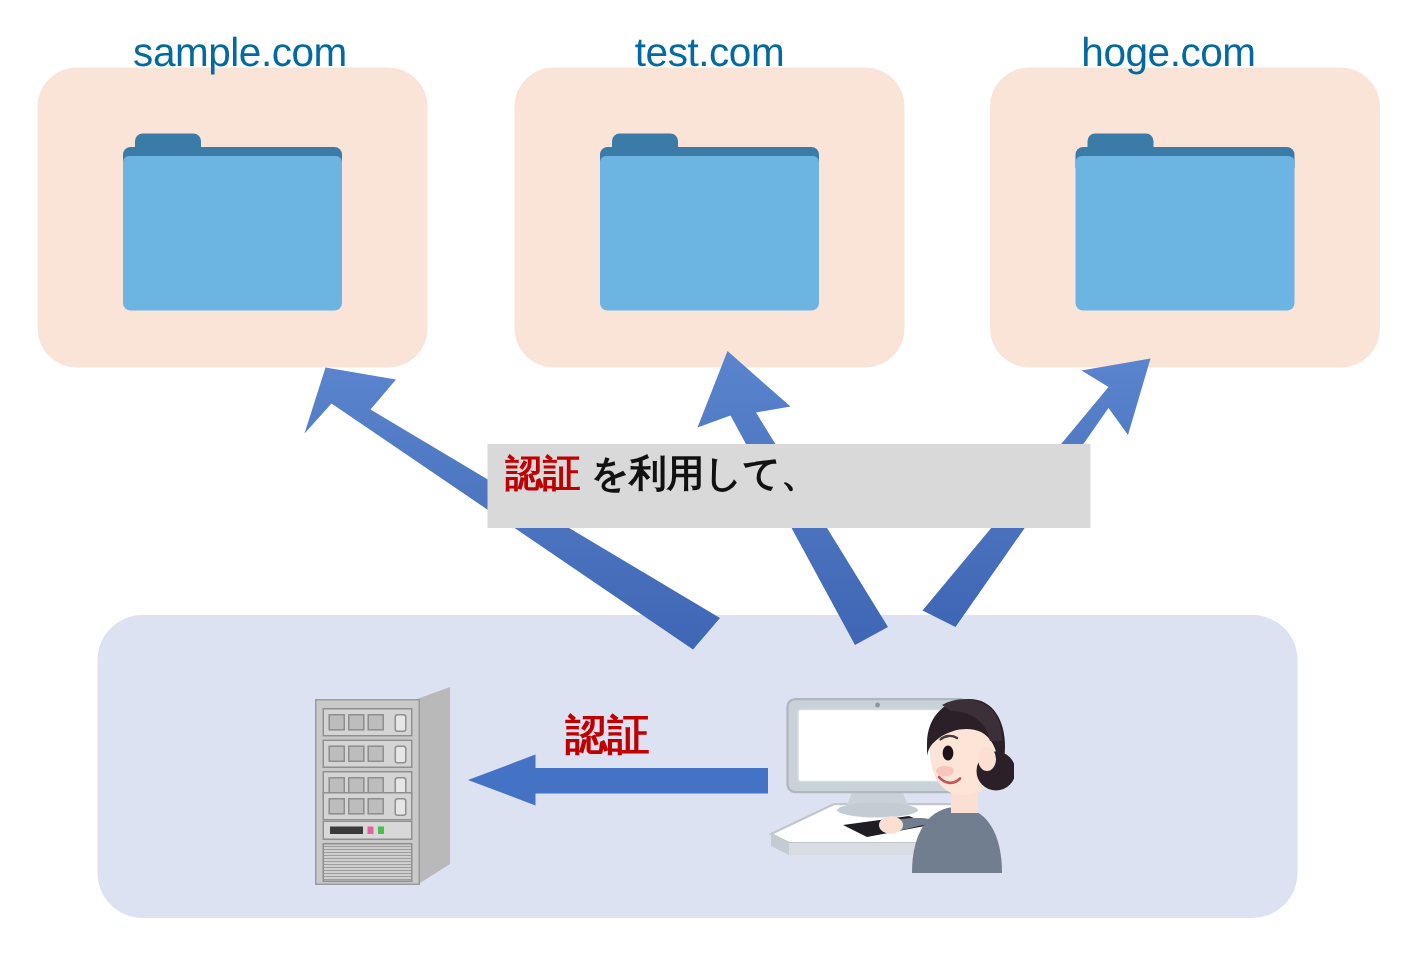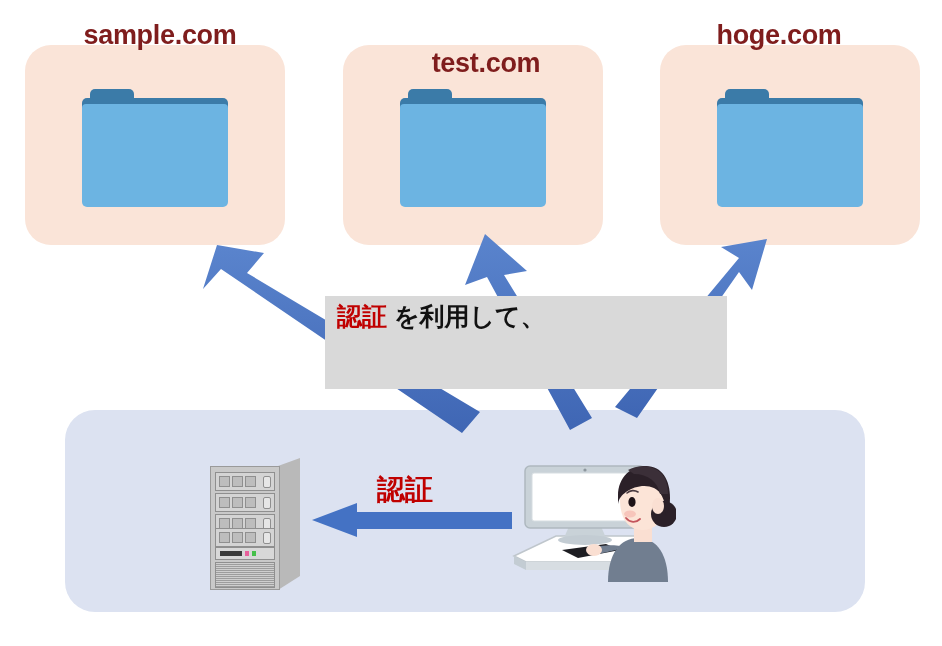--- a/index.html
+++ b/index.html
@@ -30,28 +30,28 @@
   #panel-sample { left: 25px; }
   #panel-test   { left: 343px; }
   #panel-hoge   { left: 660px; }
 
   .site-label {
     position: absolute;
     top: 20px;
     width: 300px;
     text-align: center;
     font-size: 27px;
-    font-weight: 700;
-    color: #7f1d1d;
+    font-weight: 400;
+    color: #0369a1;
     letter-spacing: -0.3px;
     white-space: nowrap;
     z-index: 6;
   }
   #label-sample { left: 10px; }
-  #label-test   { left: 336px; margin-top: 28px; }
+  #label-test   { left: 323px; }
   #label-hoge   { left: 629px; }
 
   
   .folder {
     position: absolute;
     left: 50%;
     top: 44px;
     transform: translateX(-50%);
     width: 146px;
     height: 118px;
@@ -186,21 +186,21 @@
     pointer-events: none;
   }
   #arrows-layer { z-index: 2; }
 
   
   #callout {
     position: absolute;
     left: 325px;
     top: 296px;
     width: 402px;
-    height: 93px;
+    height: 56px;
     background: #d9d9d9;
     z-index: 4;
     box-sizing: border-box;
     padding: 4px 0 0 12px;
   }
   .callout-line {
     font-size: 25px;
     font-weight: 700;
     line-height: 33px;
     color: #111111;

